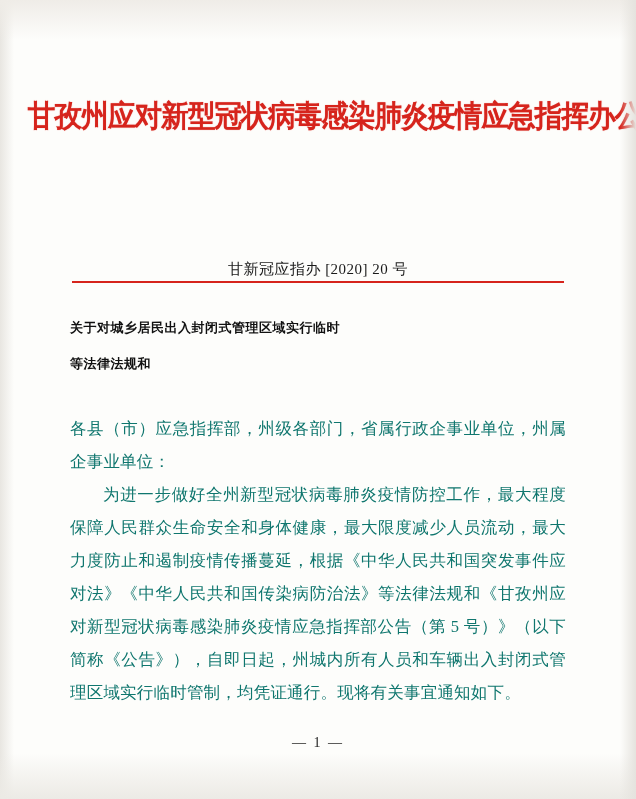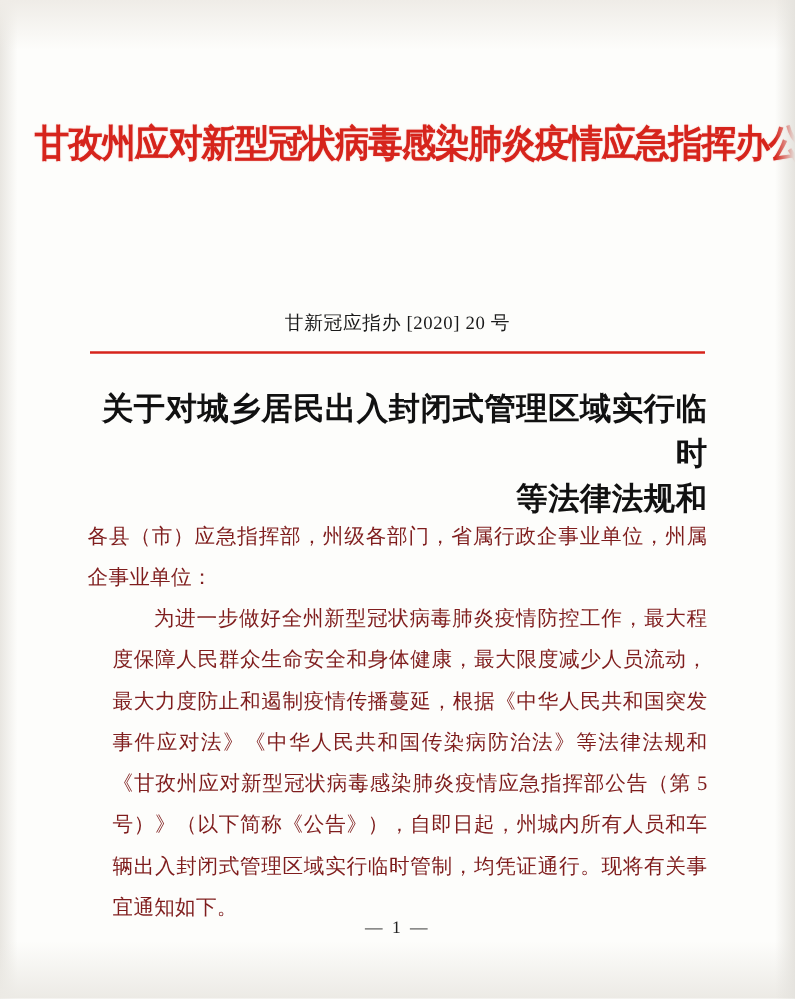--- a/index.html
+++ b/index.html
@@ -64,21 +64,21 @@
     line-height: 40px;
     letter-spacing: -1px;
     transform: scaleX(0.92);
     text-shadow: 0 0 1px rgba(214,36,28,0.6);
     white-space: nowrap;
   }
 
   
   .doc-number {
     position: absolute;
-    top: 249px;
+    top: 260px;
     left: 0;
     width: 636px;
     text-align: center;
     font-size: 15px;
     color: #1a1a1a;
     letter-spacing: 0.5px;
   }
 
   
   .red-rule {
@@ -89,50 +89,49 @@
     height: 2px;
     background: #d6241c;
   }
 
   
   .doc-title {
     position: absolute;
     top: 310px;
     left: 70px;
     width: 496px;
-    text-align: right;
-    font-size: 25px;
+    text-align: left;
+    font-size: 13px;
     font-weight: bold;
     line-height: 36px;
     color: #111111;
     letter-spacing: 0.5px;
   }
   .doc-title .line2 {
     display: block;
   }
 
   
   .content {
     position: absolute;
     top: 412px;
     left: 70px;
     width: 496px;
     font-size: 16.5px;
     line-height: 33px;
-    color: #7f1d1d;
+    color: #0f766e;
     text-align: justify;
     text-justify: inter-ideograph;
     letter-spacing: 0.2px;
   }
   .content p {
     margin: 0;
   }
   .content p.indent {
     text-indent: 2em;
-    margin-left: 20px;
   }
 
   
   .page-number {
     position: absolute;
     top: 735px;
     left: 0;
     width: 636px;
     text-align: center;
     font-size: 14px;

